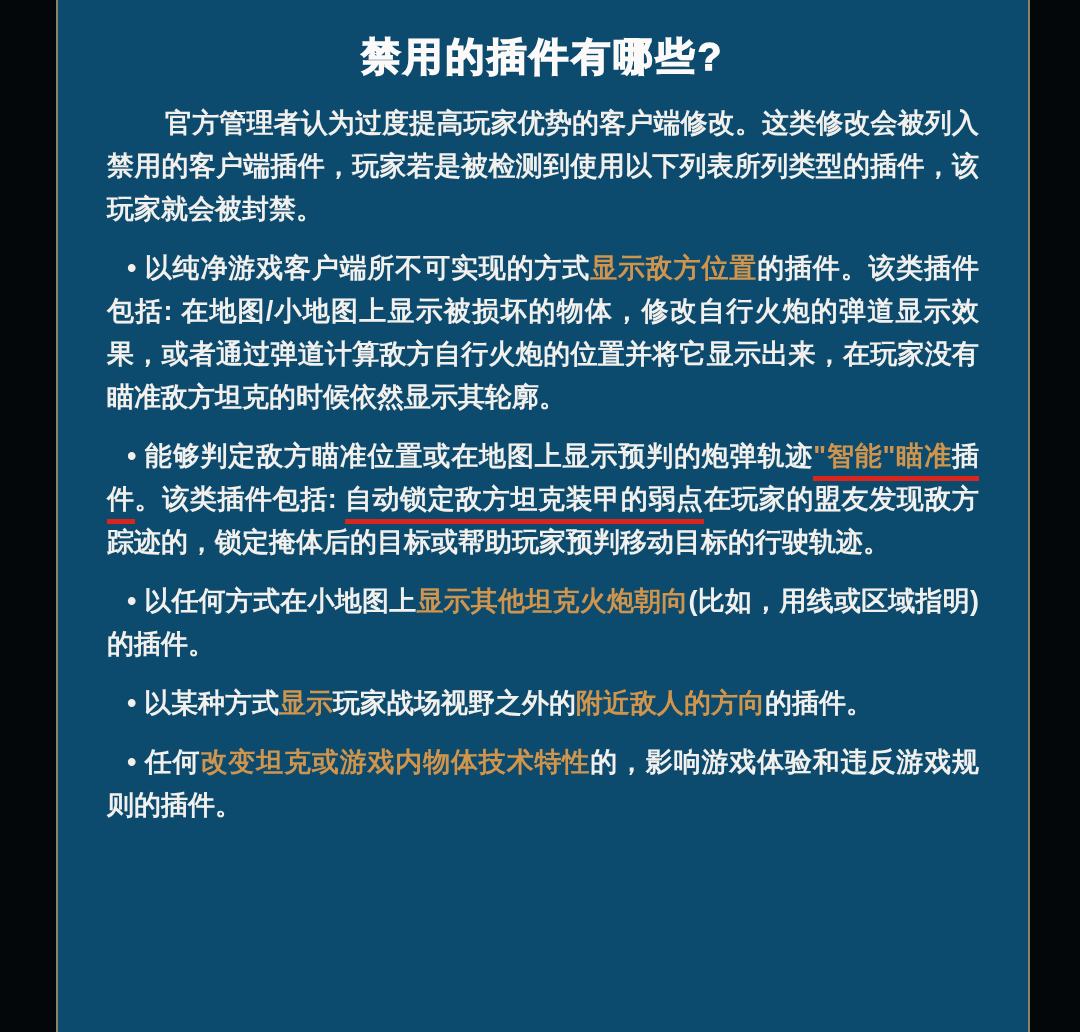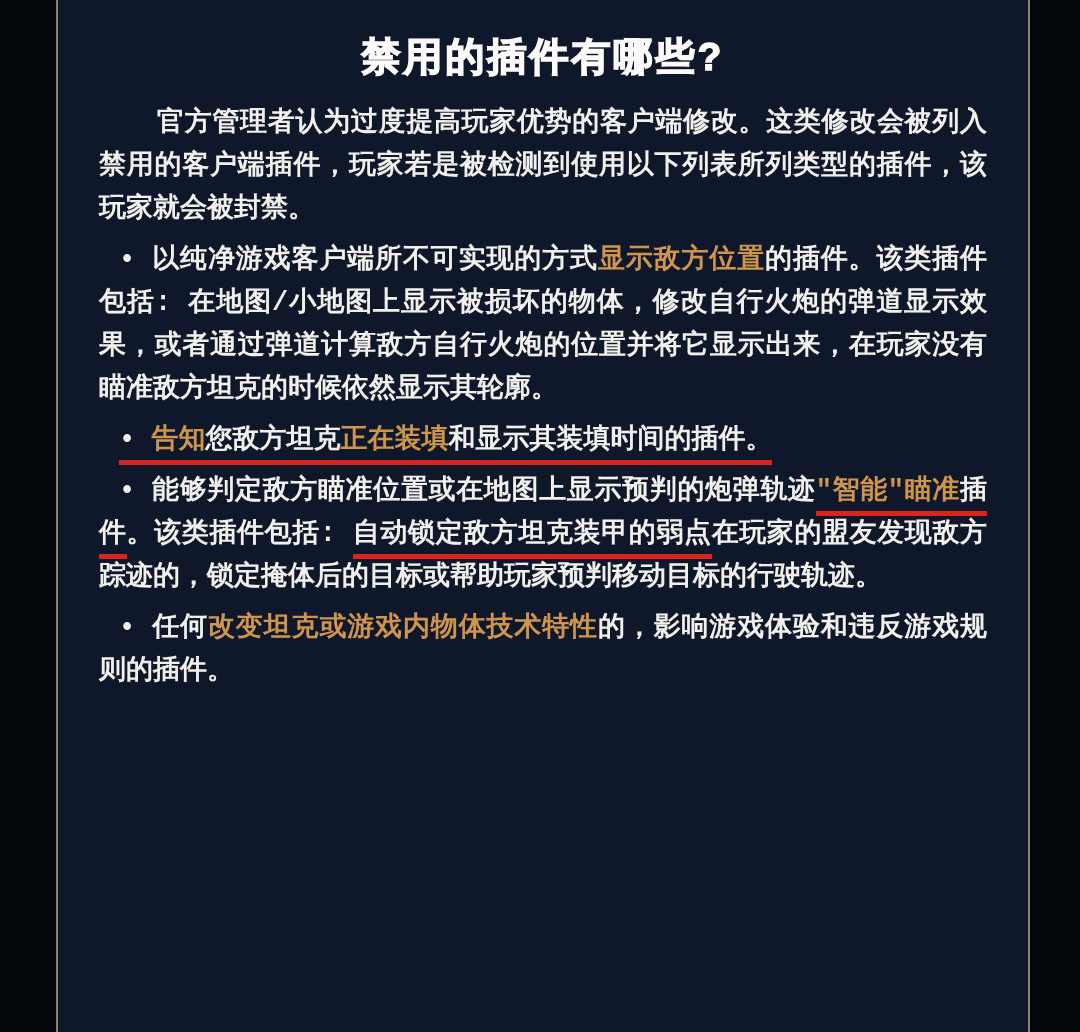--- a/index.html
+++ b/index.html
@@ -33,39 +33,39 @@
     margin: 0 0 22px 0;
     text-align: center;
     font-size: 39px;
     line-height: 46px;
     font-weight: 900;
     letter-spacing: 3px;
     color: #fbfaf8;
     -webkit-text-stroke: 1.5px #fbfaf8;
   }
   p.para {
-    margin: 8px;
+    margin: 16px;
     text-align: justify;
-    font-family: Liberation Mono, monospace;
   }
   p.intro { text-indent: 58px; }
   p.bullet { text-indent: 20px; }
   .hl { color: var(--hl, #d0954d); }
   .u {
     border-bottom: 5px solid var(--red, #d9251d);
     padding-bottom: 5px;
   }
 </style>
 </head>
 <body style="background: rgb(4, 7, 10);">
 
-<div class="panel" style="background: #0f172a; border-left-color: rgb(140, 132, 103); border-right-color: rgb(140, 132, 103);">
+<div class="panel" style="background: #0c4a6e; border-left-color: rgb(140, 132, 103); border-right-color: rgb(140, 132, 103);">
   <div class="content">
     <h1 class="doc-title">禁用的插件有哪些?</h1>
     <div id="doc-body">
         <p class="para intro"><span>官方管理者认为过度提高玩家优势的客户端修改。这类修改会被列入禁用的客户端插件，玩家若是被检测到使用以下列表所列类型的插件，该玩家就会被封禁。</span></p>
         <p class="para bullet"><span>• 以纯净游戏客户端所不可实现的方式</span><span class="hl">显示敌方位置</span><span>的插件。该类插件包括: 在地图/小地图上显示被损坏的物体，修改自行火炮的弹道显示效果，或者通过弹道计算敌方自行火炮的位置并将它显示出来，在玩家没有瞄准敌方坦克的时候依然显示其轮廓。</span></p>
-        <p class="para bullet"><span class="u">• </span><span class="hl u">告知</span><span class="u">您敌方坦克</span><span class="hl u">正在装填</span><span class="u">和显示其装填时间的插件。</span></p>
         <p class="para bullet"><span>• 能够判定敌方瞄准位置或在地图上显示预判的炮弹轨迹</span><span class="hl u">"智能"瞄准</span><span class="u">插件</span><span>。该类插件包括: </span><span class="u">自动锁定敌方坦克装甲的弱点</span><span>在玩家的盟友发现敌方踪迹的，锁定掩体后的目标或帮助玩家预判移动目标的行驶轨迹。</span></p>
+        <p class="para bullet"><span>• 以任何方式在小地图上</span><span class="hl">显示其他坦克火炮朝向</span><span>(比如，用线或区域指明)的插件。</span></p>
+        <p class="para bullet"><span>• 以某种方式</span><span class="hl">显示</span><span>玩家战场视野之外的</span><span class="hl">附近敌人的方向</span><span>的插件。</span></p>
         <p class="para bullet"><span>• 任何</span><span class="hl">改变坦克或游戏内物体技术特性</span><span>的，影响游戏体验和违反游戏规则的插件。</span></p>
       </div>
   </div>
 </div>
 
 </body></html>

